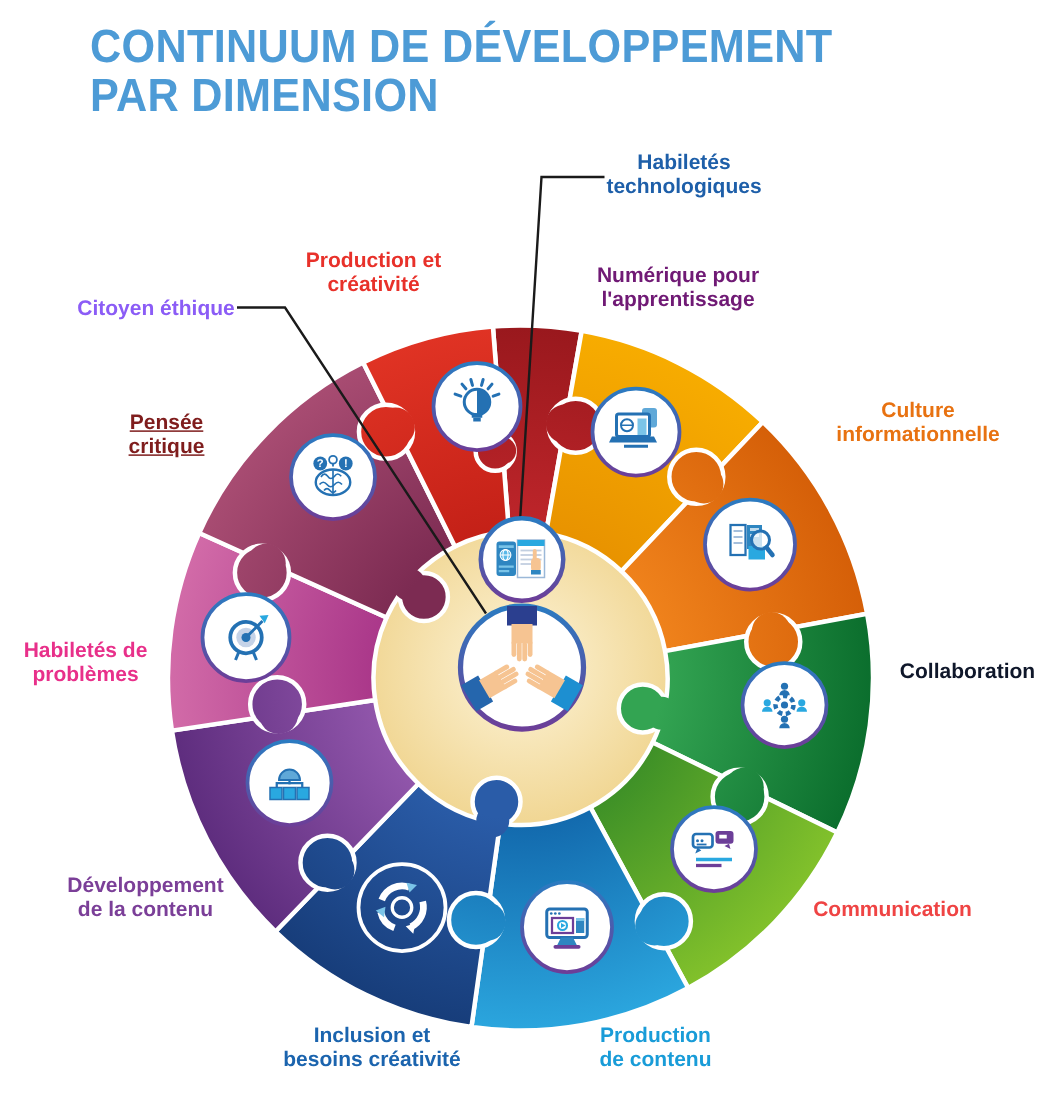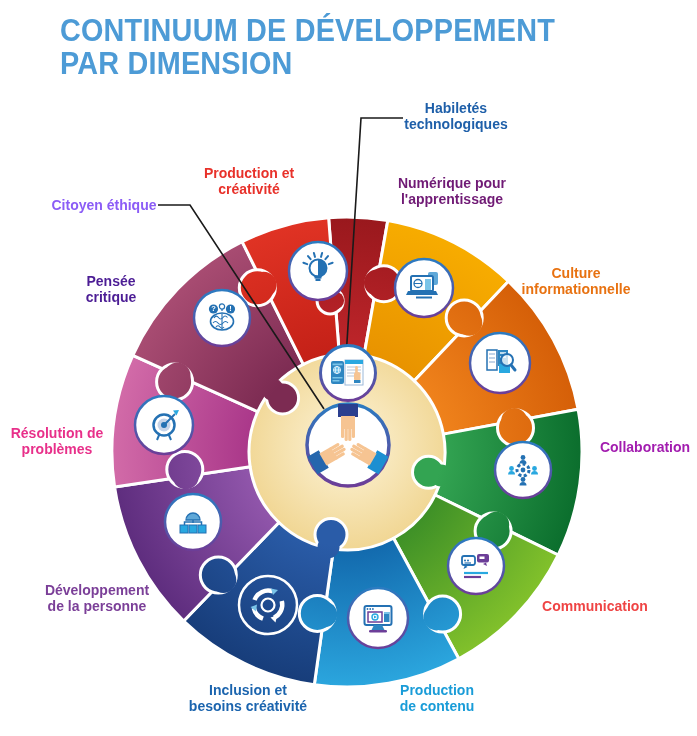--- a/index.html
+++ b/index.html
@@ -326,30 +326,30 @@
           </g>
         </g>
       </g>
     </g>
   </svg>
 
   <div class="dim-label" style="left: 456px; top: 116px; color: rgb(30, 95, 169);">Habiletés
 technologiques</div>
   <div class="dim-label" style="left: 452px; top: 191px; color: #701a75;">Numérique pour
 l'apprentissage</div>
-  <div class="dim-label" style="left: 576px; top: 281px; color: rgb(232, 114, 17);">Culture
+  <div class="dim-label" style="left: 612px; top: 281px; color: rgb(232, 114, 17);">Culture
 informationnelle</div>
-  <div class="dim-label" style="left: 645px; top: 447px; color: #a21caf;">Collaboration</div>
+  <div class="dim-label" style="left: 645px; top: 447px; color: #0f172a;">Collaboration</div>
   <div class="dim-label" style="left: 595px; top: 606px; color: #ef4444;">Communication</div>
   <div class="dim-label" style="left: 437px; top: 698px; color: rgb(25, 156, 216); text-align: center;">Production
 de contenu</div>
   <div class="dim-label" style="left: 248px; top: 698px; color: rgb(27, 100, 174);">Inclusion et
 besoins créativité</div>
   <div class="dim-label" style="left: 97px; top: 598px; color: rgb(123, 63, 152);">Développement
-de la personne</div>
-  <div class="dim-label" style="left: 57px; top: 441px; color: rgb(232, 48, 138);">Résolution de
+de la contenu</div>
+  <div class="dim-label" style="left: 57px; top: 441px; color: rgb(232, 48, 138);">Habiletés de
 problèmes</div>
-  <div class="dim-label" style="left: 111px; top: 289px; color: #4c1d95;">Pensée
+  <div class="dim-label" style="left: 111px; top: 289px; color: #7f1d1d; text-decoration: underline;">Pensée
 critique</div>
   <div class="dim-label" style="left: 249px; top: 181px; color: rgb(232, 49, 42);">Production et
 créativité</div>
   <div class="dim-label" style="left: 104px; top: 205px; color: #8b5cf6;">Citoyen éthique</div>
 </div>
 
 </body></html>

